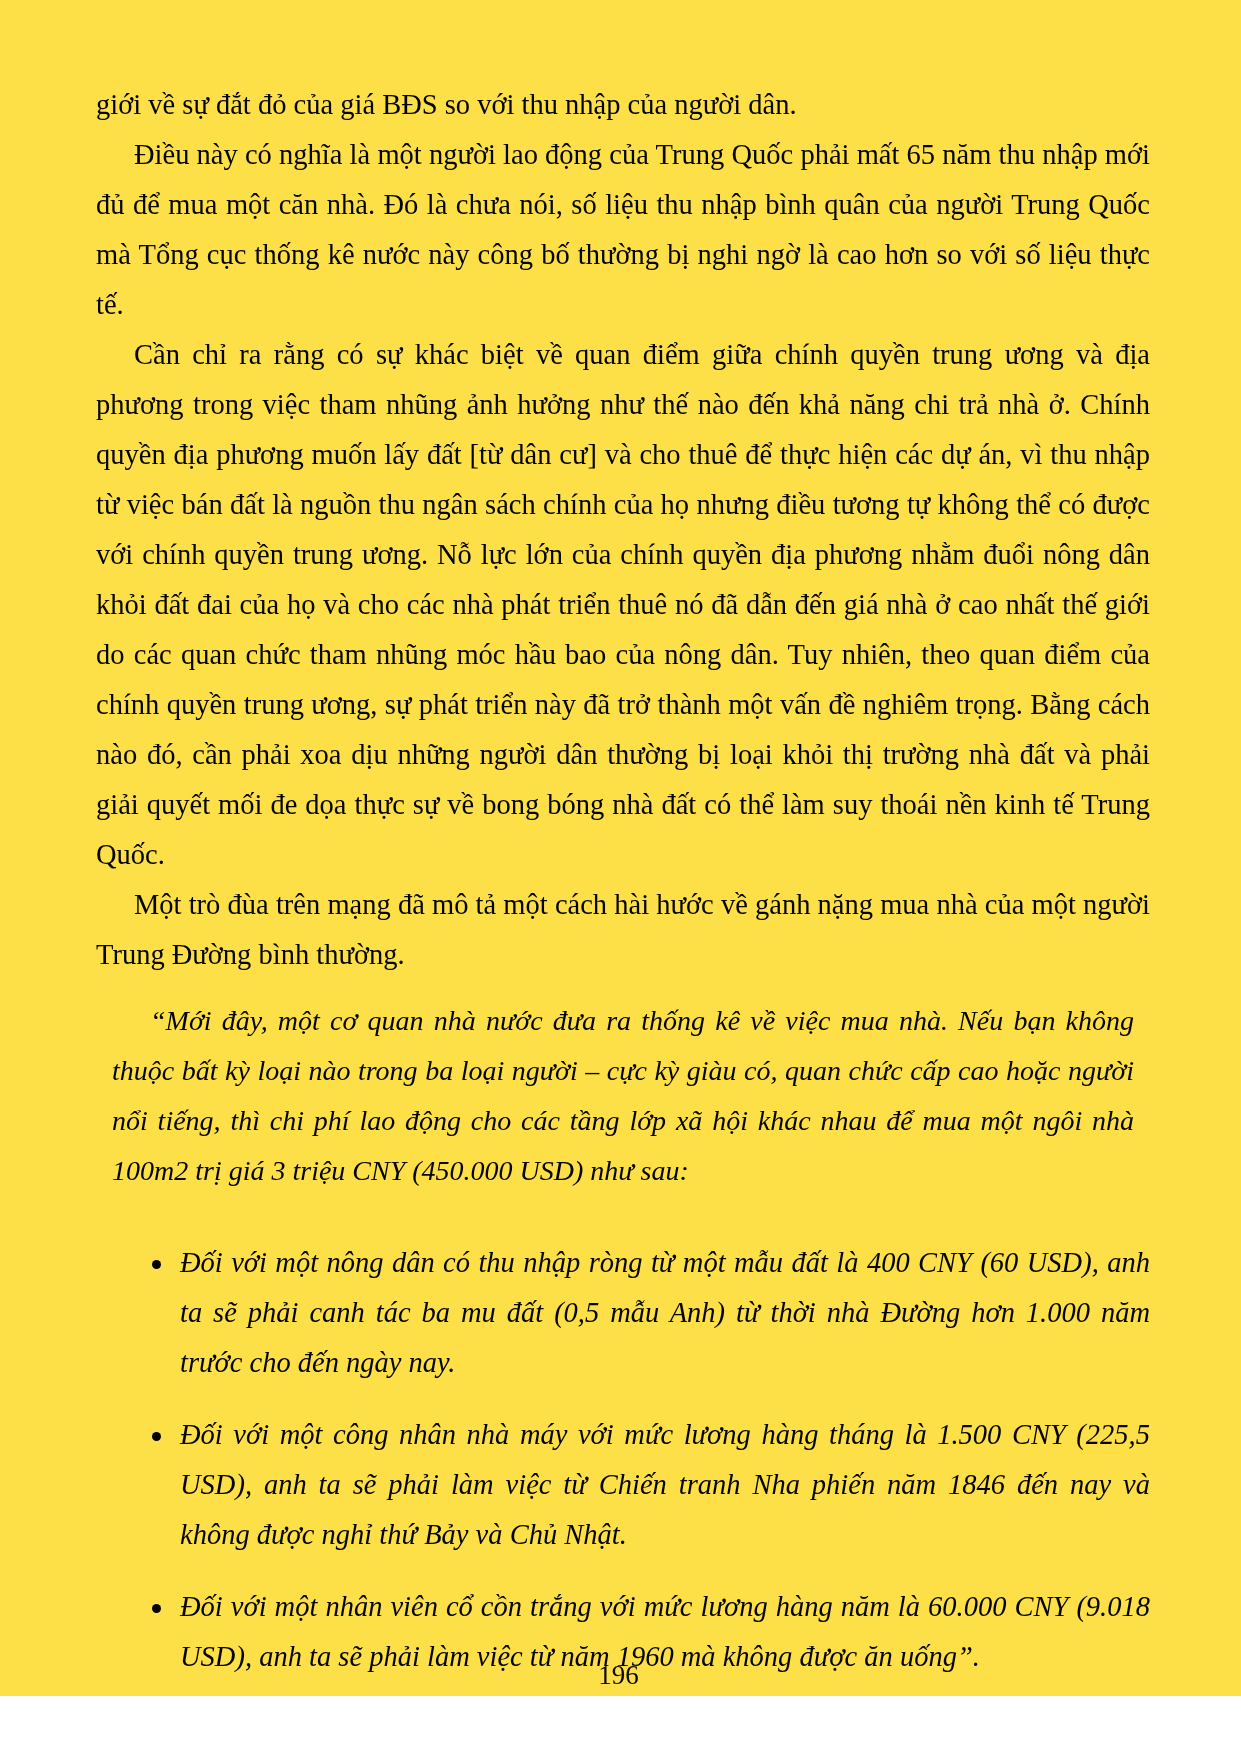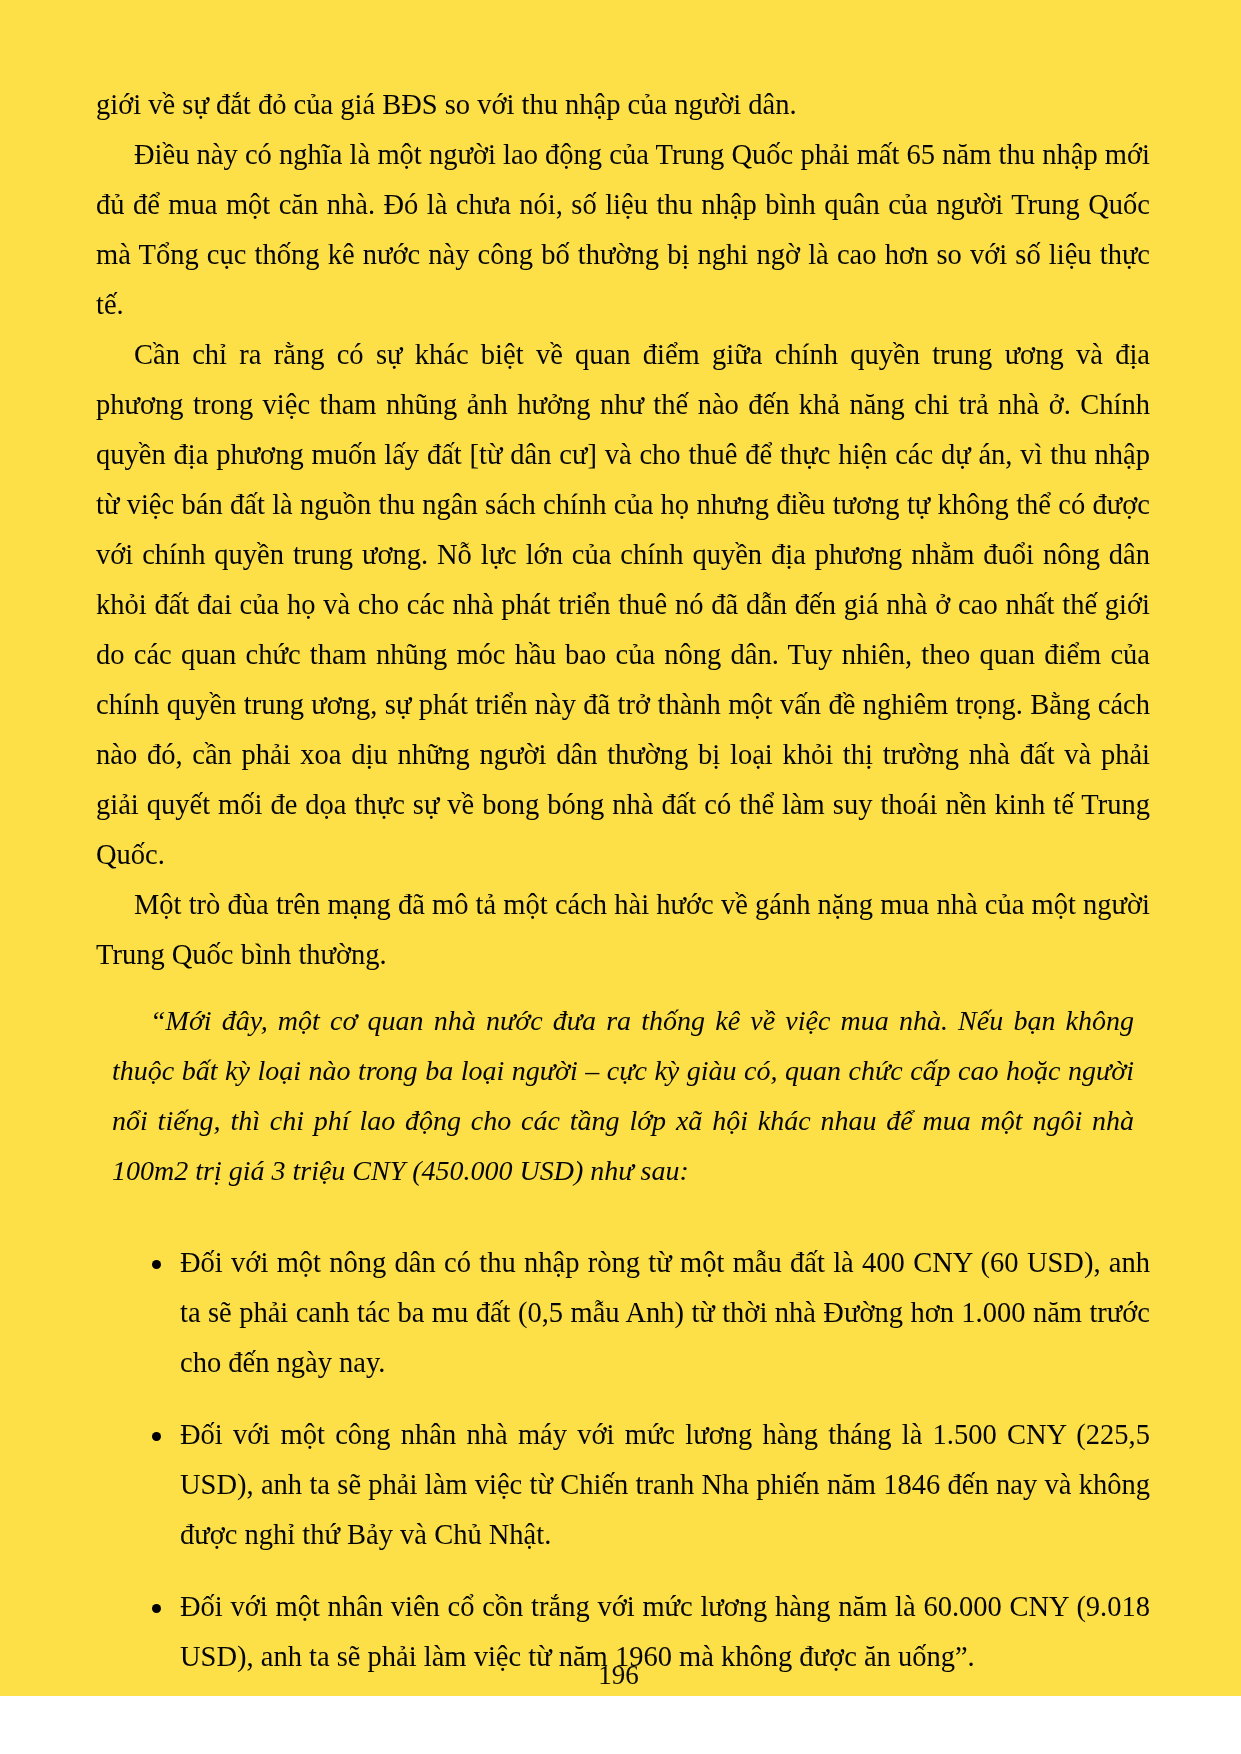--- a/index.html
+++ b/index.html
@@ -46,20 +46,21 @@
     color: #050505;
   }
   .spacer-sm { height: 14px; }
   .spacer-md { height: 26px; }
   .spacer-lg { height: 36px; }
 
   ul.bullets {
     margin: 0;
     padding: 0;
     list-style: none;
+    font-style: italic;
   }
   ul.bullets > li {
     position: relative;
     padding-left: 84px;
     margin-bottom: 22px;
     font-size: 28.5px;
     line-height: 50px;
     text-align: justify;
     color: #050505;
   }
@@ -99,21 +100,21 @@
 
 <div class="page">
   <div class="content">
 
     <p class="body noindent">giới về sự đắt đỏ của giá BĐS so với thu nhập của người dân.</p>
 
     <p class="body">Điều này có nghĩa là một người lao động của Trung Quốc phải mất 65 năm thu nhập mới đủ để mua một căn nhà. Đó là chưa nói, số liệu thu nhập bình quân của người Trung Quốc mà Tổng cục thống kê nước này công bố thường bị nghi ngờ là cao hơn so với số liệu thực tế.</p>
 
     <p class="body">Cần chỉ ra rằng có sự khác biệt về quan điểm giữa chính quyền trung ương và địa phương trong việc tham nhũng ảnh hưởng như thế nào đến khả năng chi trả nhà ở. Chính quyền địa phương muốn lấy đất [từ dân cư] và cho thuê để thực hiện các dự án, vì thu nhập từ việc bán đất là nguồn thu ngân sách chính của họ nhưng điều tương tự không thể có được với chính quyền trung ương. Nỗ lực lớn của chính quyền địa phương nhằm đuổi nông dân khỏi đất đai của họ và cho các nhà phát triển thuê nó đã dẫn đến giá nhà ở cao nhất thế giới do các quan chức tham nhũng móc hầu bao của nông dân. Tuy nhiên, theo quan điểm của chính quyền trung ương, sự phát triển này đã trở thành một vấn đề nghiêm trọng. Bằng cách nào đó, cần phải xoa dịu những người dân thường bị loại khỏi thị trường nhà đất và phải giải quyết mối đe dọa thực sự về bong bóng nhà đất có thể làm suy thoái nền kinh tế Trung Quốc.</p>
 
-    <p class="body">Một trò đùa trên mạng đã mô tả một cách hài hước về gánh nặng mua nhà của một người Trung Quốc bình thường.</p>
+    <p class="body">Một trò đùa trên mạng đã mô tả một cách hài hước về gánh nặng mua nhà của một người Trung Đường bình thường.</p>
 
     <p class="quote">“Mới đây, một cơ quan nhà nước đưa ra thống kê về việc mua nhà. Nếu bạn không thuộc bất kỳ loại nào trong ba loại người – cực kỳ giàu có, quan chức cấp cao hoặc người nổi tiếng, thì chi phí lao động cho các tầng lớp xã hội khác nhau để mua một ngôi nhà 100m2 trị giá 3 triệu CNY (450.000 USD) như sau:</p>
 
     <div class="spacer-md"></div>
 
     <ul class="bullets">
       <li>
         <span class="dot"></span>
         <span>Đối với một nông dân có thu nhập ròng từ một mẫu đất là 400 CNY (60 USD), anh ta sẽ phải canh tác ba mu đất (0,5 mẫu Anh) từ thời nhà Đường hơn 1.000 năm trước cho đến ngày nay.</span>
       </li>

